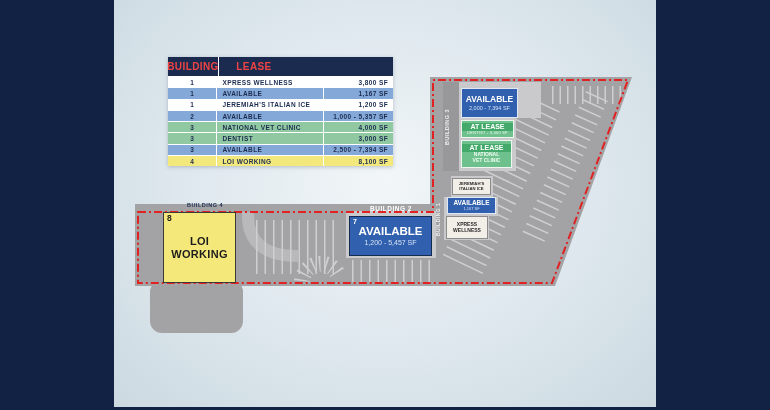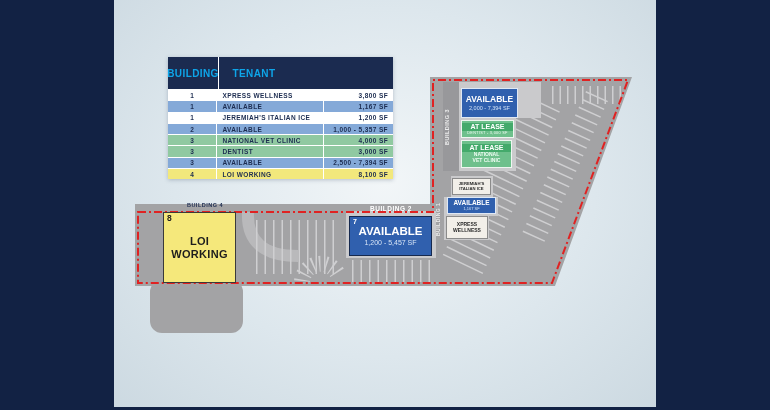--- a/index.html
+++ b/index.html
@@ -4,21 +4,21 @@
 <style>
   html,body{margin:0;padding:0;}
   body{font-family:"Liberation Sans","DejaVu Sans",sans-serif;}
   .canvas{position:relative;width:770px;height:410px;background:#122244;overflow:hidden;}
   .content{position:absolute;left:114px;top:0;width:542px;height:407px;
     background:radial-gradient(ellipse at 50% 45%, #f2f6f8 0%, #dde7ed 55%, #ccd9e1 100%);}
   .plan-svg{position:absolute;left:0;top:0;width:770px;height:410px;}
 
   
   .lease-table{position:absolute;left:168px;top:57px;width:225px;box-shadow:0 1px 4px rgba(20,40,70,.25);}
-  .t-head{display:flex;height:32px;background:#1b2b50;color:#0ea5e9;}
+  .t-head{display:flex;height:19px;background:#1b2b50;color:#ef4444;}
   .t-head .hc{display:flex;align-items:center;justify-content:center;font-weight:bold;
     font-size:10px;letter-spacing:.4px;border-right:1px solid #fff;}
   .t-head .hc:last-child{border-right:none;}
   .t-row{display:flex;height:10.3px;border-top:1px solid #fff;color:#1c2c50;}
   .t-row .c{display:flex;align-items:center;font-size:6.5px;font-weight:bold;
     letter-spacing:.4px;border-right:1px solid #fff;overflow:hidden;white-space:nowrap;}
   .t-row .c:last-child{border-right:none;}
   .col-b{width:50px;justify-content:center;}
   .col-t{width:104px;padding-left:5px;}
   .col-s{width:66px;justify-content:flex-end;padding-right:5px;}
@@ -64,21 +64,21 @@
     <rect x="443" y="82" width="16" height="89" fill="#98989b"></rect>
     <polygon points="451,176 493,176 493,197 498,197 498,216 489,216 489,240 444,240 444,197 451,197" fill="#cacacc"></polygon>
     <rect x="346" y="211" width="90" height="47" fill="#cacacc"></rect>
 
     <path d="M138,212 H433 V80 H628 L552,283 H138 Z" fill="none" stroke="#e02222" stroke-width="2" stroke-dasharray="8 3 2 3"></path>
   </svg>
 
   <div class="lease-table">
     <div class="t-head">
       <div class="hc hcol-b">BUILDING</div>
-      <div class="hc hcol-s">TENANT</div>
+      <div class="hc hcol-s">LEASE</div>
     </div>
     <div id="table-rows">
         <div class="t-row row-white">
           <div class="c col-b">1</div>
           <div class="c col-t">XPRESS WELLNESS</div>
           <div class="c col-s">3,800 SF</div>
         </div>
         <div class="t-row row-blue">
           <div class="c col-b">1</div>
           <div class="c col-t">AVAILABLE</div>

